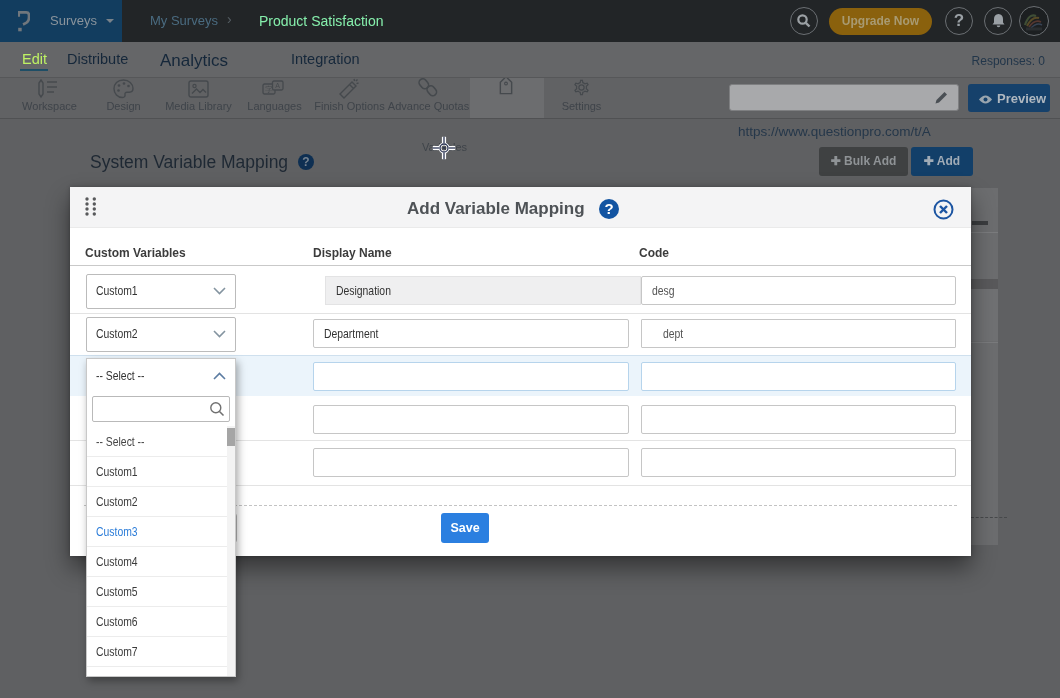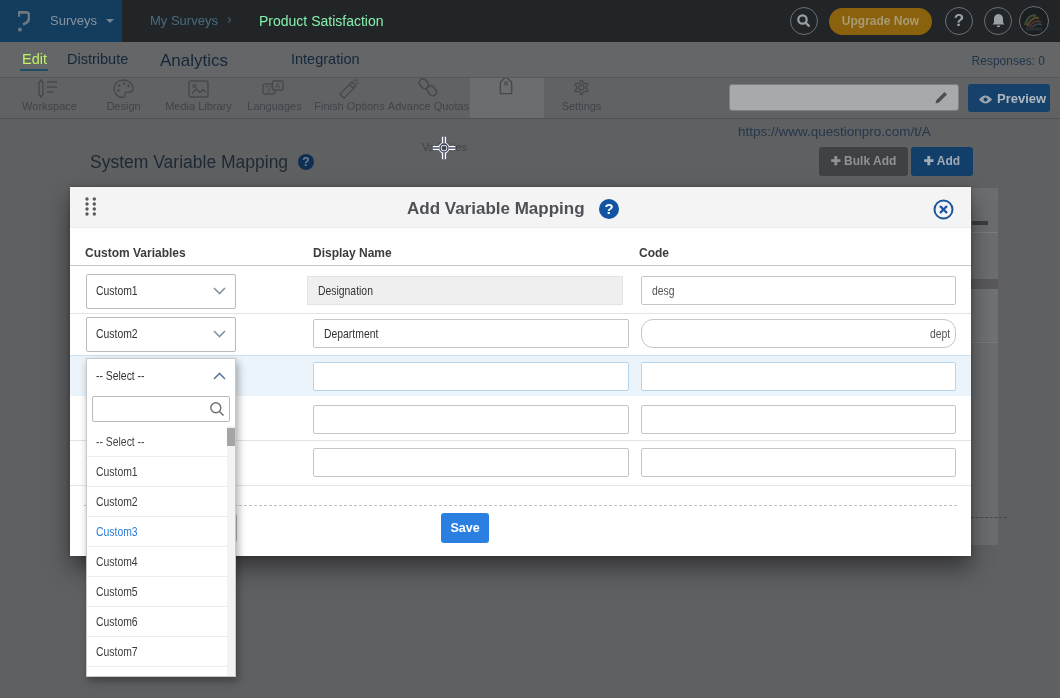--- a/index.html
+++ b/index.html
@@ -174,30 +174,30 @@
 <div class="abs" style="left:70px;top:440px;width:901px;height:1px;background:#e3e3e3;"></div>
 <div class="abs" style="left:70px;top:485px;width:901px;height:1px;background:#e3e3e3;"></div>
 
 <div class="abs" style="left:70px;top:356px;width:901px;height:40px;background:#ebf4fb;"></div>
 
 <div class="abs" style="left:86px;top:274px;width:150px;height:35px;background:#fff;border:1px solid #bbb;border-radius:2px;"></div>
 <div class="abs" style="left:96px;top:283px;font-size:13px;color:#333;"><span style="display:inline-block;transform:scaleX(0.8);transform-origin:0 50%;">Custom1</span></div>
 <svg class="abs" style="left:213px;top:287px;" width="13" height="8" viewBox="0 0 13 8">
     <path d="M1 1 L6.5 6.5 L12 1" fill="none" stroke="#8494a0" stroke-width="1.6"></path>
   </svg>
-<div class="abs" style="left:307px;top:276px;width:316px;height:29px;background:#efeff0;border:1px solid #e3e3e4;line-height:27px;font-size:13px;color:#333;padding-left:10px;"><span style="display:inline-block;transform:scaleX(0.8);transform-origin:0 50%;">Designation</span></div>
+<div class="abs" style="left:325px;top:276px;width:316px;height:29px;background:#efeff0;border:1px solid #e3e3e4;line-height:27px;font-size:13px;color:#333;padding-left:10px;"><span style="display:inline-block;transform:scaleX(0.8);transform-origin:0 50%;">Designation</span></div>
 <div class="abs" style="left:641px;top:276px;width:315px;height:29px;background:#fff;border:1px solid #c6c6c6;border-radius:2px;line-height:27px;font-size:13px;color:#555;padding-left:10px;"><span style="display:inline-block;transform:scaleX(0.8);transform-origin:0 50%;">desg</span></div>
 
 <div class="abs" style="left:86px;top:317px;width:150px;height:35px;background:#fff;border:1px solid #bbb;border-radius:2px;"></div>
 <div class="abs" style="left:96px;top:326px;font-size:13px;color:#333;"><span style="display:inline-block;transform:scaleX(0.8);transform-origin:0 50%;">Custom2</span></div>
 <svg class="abs" style="left:213px;top:330px;" width="13" height="8" viewBox="0 0 13 8">
     <path d="M1 1 L6.5 6.5 L12 1" fill="none" stroke="#8494a0" stroke-width="1.6"></path>
   </svg>
 <div class="abs" style="left:313px;top:319px;width:316px;height:29px;background:#fff;border:1px solid #c6c6c6;border-radius:2px;line-height:27px;font-size:13px;color:#333;padding-left:10px;"><span style="display:inline-block;transform:scaleX(0.8);transform-origin:0 50%;">Department</span></div>
-<div class="abs" style="left:641px;top:319px;width:315px;height:29px;background:#fff;border:1px solid #c6c6c6;border-radius:12px;line-height:27px;font-size:13px;color:#555;padding-left:8px;text-align:right;"><span style="display:inline-block;transform:scaleX(0.8);transform-origin:0 50%;">dept</span></div>
+<div class="abs" style="left:641px;top:319px;width:315px;height:29px;background:#fff;border:1px solid #c6c6c6;border-radius:1px;line-height:27px;font-size:13px;color:#555;padding-left:21px;"><span style="display:inline-block;transform:scaleX(0.8);transform-origin:0 50%;">dept</span></div>
 
 <div class="abs" style="left:313px;top:362px;width:316px;height:29px;background:#fff;border:1px solid #b6d4ec;border-radius:2px;"></div>
 <div class="abs" style="left:641px;top:362px;width:315px;height:29px;background:#fff;border:1px solid #b6d4ec;border-radius:2px;"></div>
 
 <div class="abs" style="left:313px;top:405px;width:316px;height:29px;background:#fff;border:1px solid #c6c6c6;border-radius:2px;"></div>
 <div class="abs" style="left:641px;top:405px;width:315px;height:29px;background:#fff;border:1px solid #c6c6c6;border-radius:2px;"></div>
 
 <div class="abs" style="left:313px;top:448px;width:316px;height:29px;background:#fff;border:1px solid #c6c6c6;border-radius:2px;"></div>
 <div class="abs" style="left:641px;top:448px;width:315px;height:29px;background:#fff;border:1px solid #c6c6c6;border-radius:2px;"></div>
 

